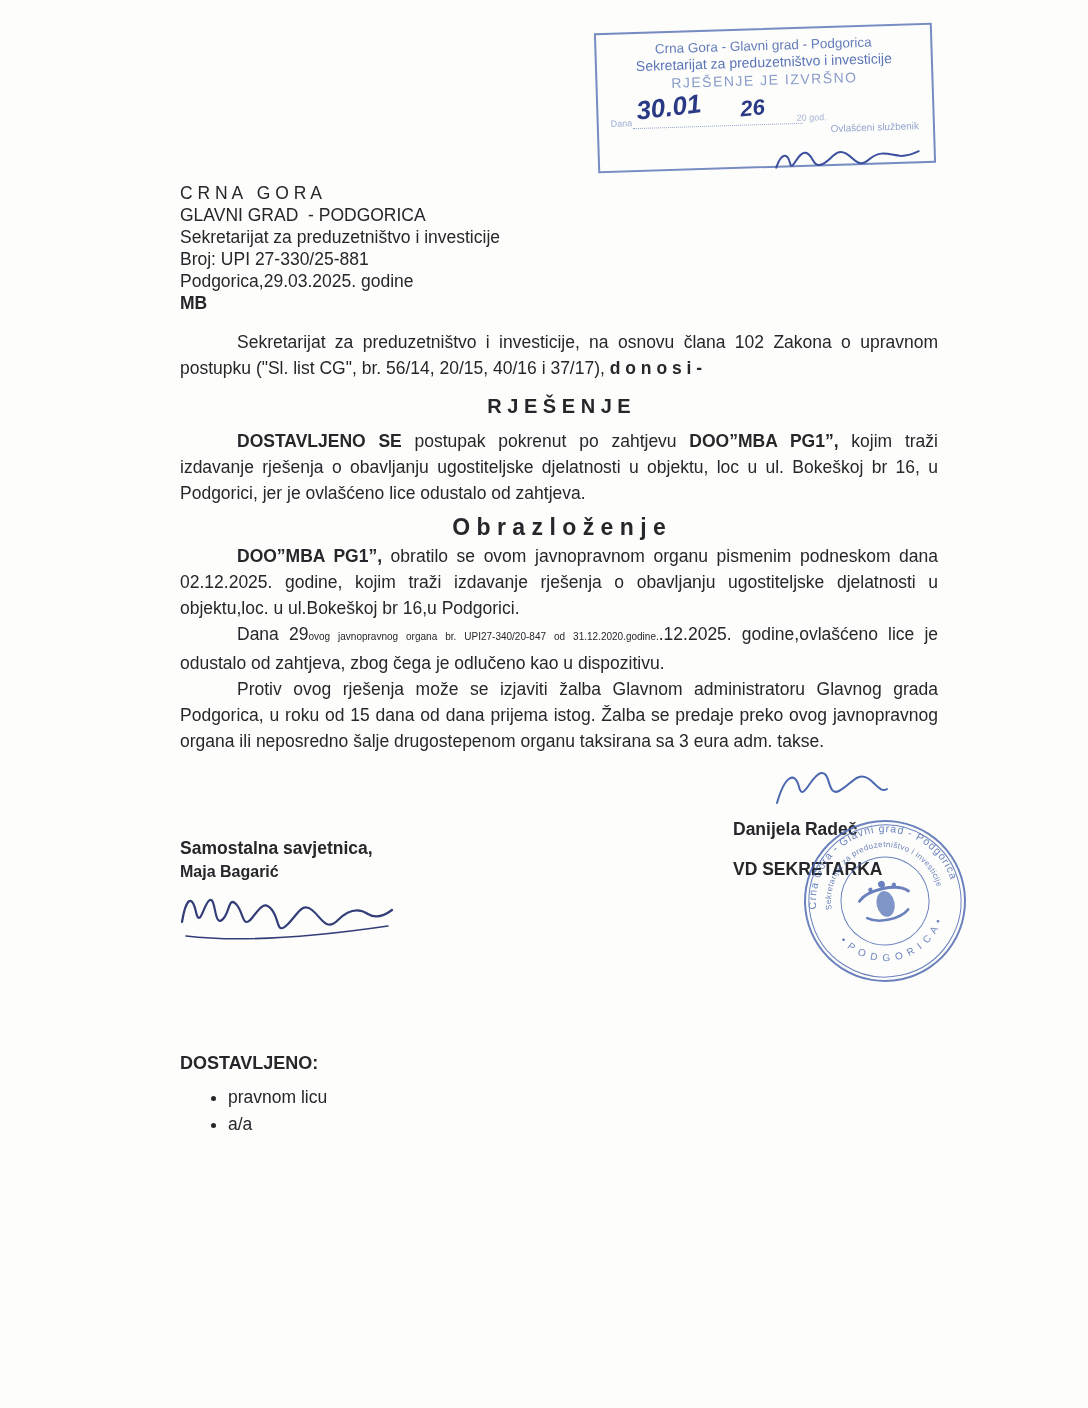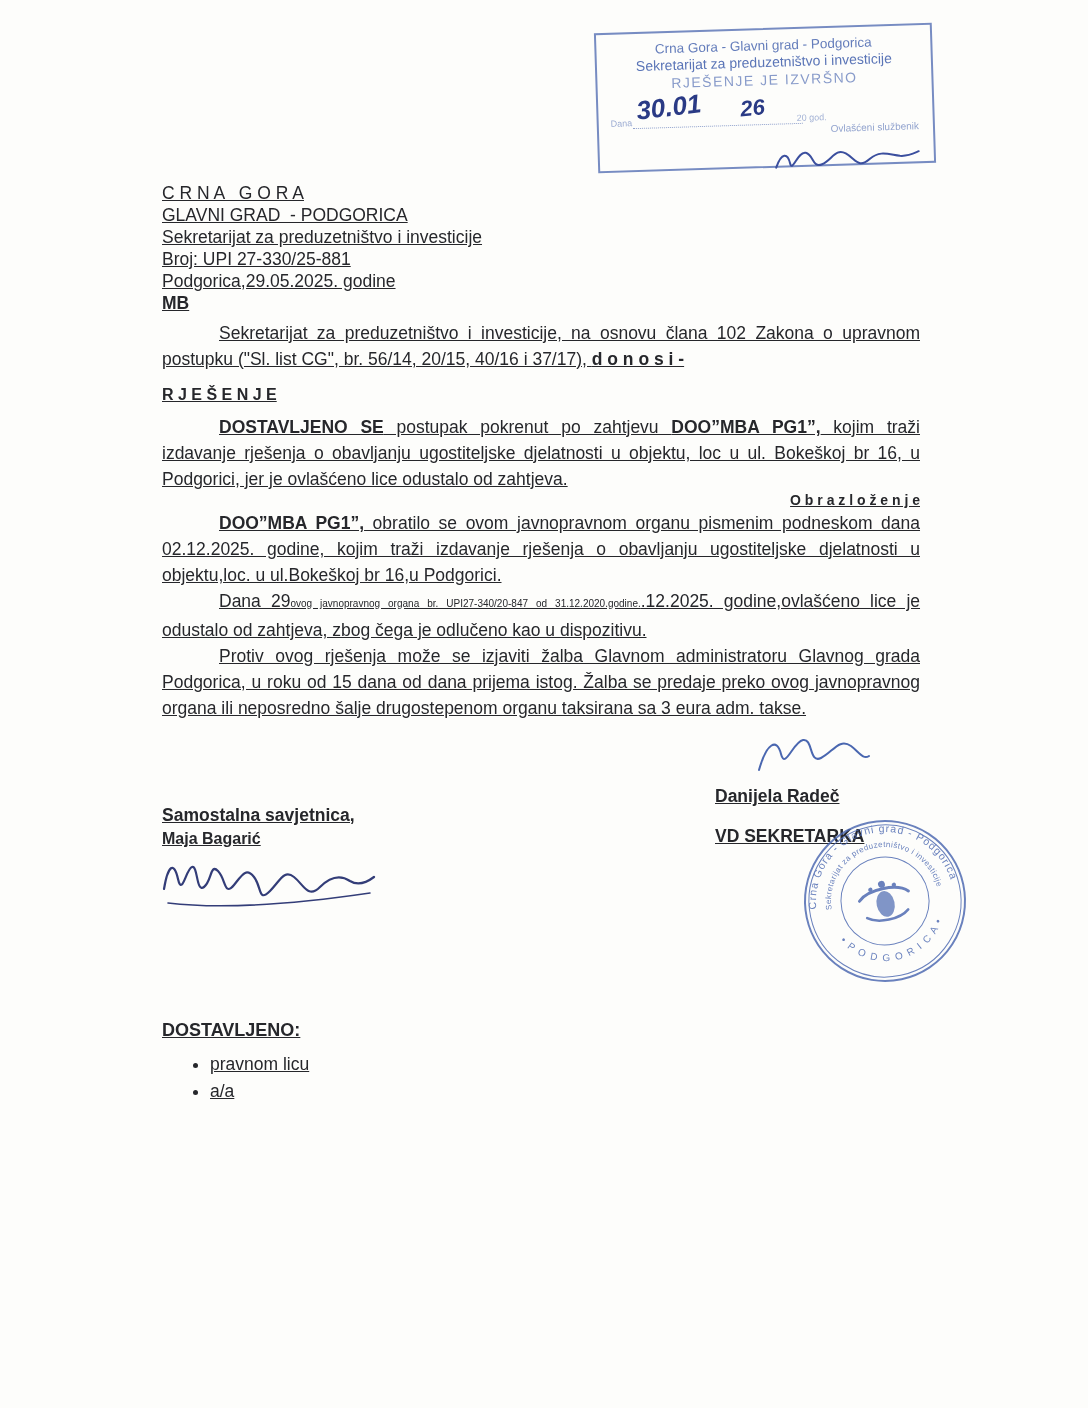--- a/index.html
+++ b/index.html
@@ -3,28 +3,28 @@
 <meta charset="utf-8">
 <style>
   * { box-sizing: border-box; }
   html,body { margin:0; padding:0; background:#e8e8e8; }
   .page {
     position:relative; width:1088px; height:1408px; margin:0 auto;
     background:#fdfdfb; overflow:hidden;
     font-family:"Liberation Sans","DejaVu Sans",sans-serif;
     color:#26272b;
   }
-  .content { position:absolute; left:162px; top:182px; width:758px;text-decoration:underline; }
+  .content { position:absolute; left:180px; top:182px; width:758px; }
   .hline { font-size:17.5px; line-height:22px; white-space:pre; }
   .bold { font-weight:700; }
   .para { font-size:17.5px; line-height:26px; text-align:justify; margin:0; }
   .pindent { text-indent:57px; }
-  .mt6  { margin-top:6px; }
-  .center-head { font-weight:700; font-size:16px; margin:14px 0 10px; }
-  .center-head2 { text-align:right; font-weight:700; font-size:14px; margin:0 0 2px; }
+  .mt6  { margin-top:15px; }
+  .center-head { text-align:center; font-weight:700; font-size:20px; margin:14px 0 10px; }
+  .center-head2 { text-align:center; font-weight:700; font-size:23px; margin:8px 0 2px; }
   .small-inline { font-size:10px; }
 
   
   .stamp-box {
     position:absolute; left:596px; top:28px; width:338px; height:140px;
     border:2px solid rgba(73,102,175,.75); transform:rotate(-1.8deg);
     color:#4a67b0; padding:7px 10px 4px;
   }
   .stamp-line1 { font-size:13.5px; text-align:center; opacity:.85; line-height:17px; }
   .stamp-line2 { font-size:14px;  text-align:center; opacity:.9;  line-height:17px; }
@@ -81,21 +81,21 @@
       <path d="M4,24 C10,8 16,10 18,20 C20,30 26,8 34,10 C42,12 40,26 50,22 C60,18 64,6 74,12 C84,18 86,28 98,18 C108,10 116,14 128,16 C136,17 142,14 147,12" stroke="#3b4f9e" stroke-width="2" fill="none" stroke-linecap="round"></path>
     </svg>
   </div>
 
   <div class="content">
 
     <div class="hline">C R N A   G O R A</div>
     <div class="hline">GLAVNI GRAD  - PODGORICA</div>
     <div class="hline">Sekretarijat za preduzetništvo i investicije</div>
     <div class="hline">Broj: UPI 27-330/25-881</div>
-    <div class="hline">Podgorica,29.05.2025. godine</div>
+    <div class="hline">Podgorica,29.03.2025. godine</div>
     <div class="hline bold">MB</div>
 
     <p class="para pindent mt6"><span>Sekretarijat za preduzetništvo i investicije, na osnovu člana 102 Zakona o upravnom postupku ("Sl. list CG", br. 56/14, 20/15, 40/16 i 37/17), </span><span class="bold">d o n o s i -</span></p>
 
     <div class="center-head">R J E Š E N J E</div>
 
     <p class="para pindent"><span class="bold">DOSTAVLJENO SE</span><span> postupak pokrenut po zahtjevu </span><span class="bold">DOO”MBA PG1”,</span><span> kojim traži izdavanje rješenja o obavljanju ugostiteljske djelatnosti u objektu, loc u ul. Bokeškoj br 16, u Podgorici, jer je ovlašćeno lice odustalo od zahtjeva.</span></p>
 
     <div class="center-head2">O b r a z l o ž e n j e</div>
 

